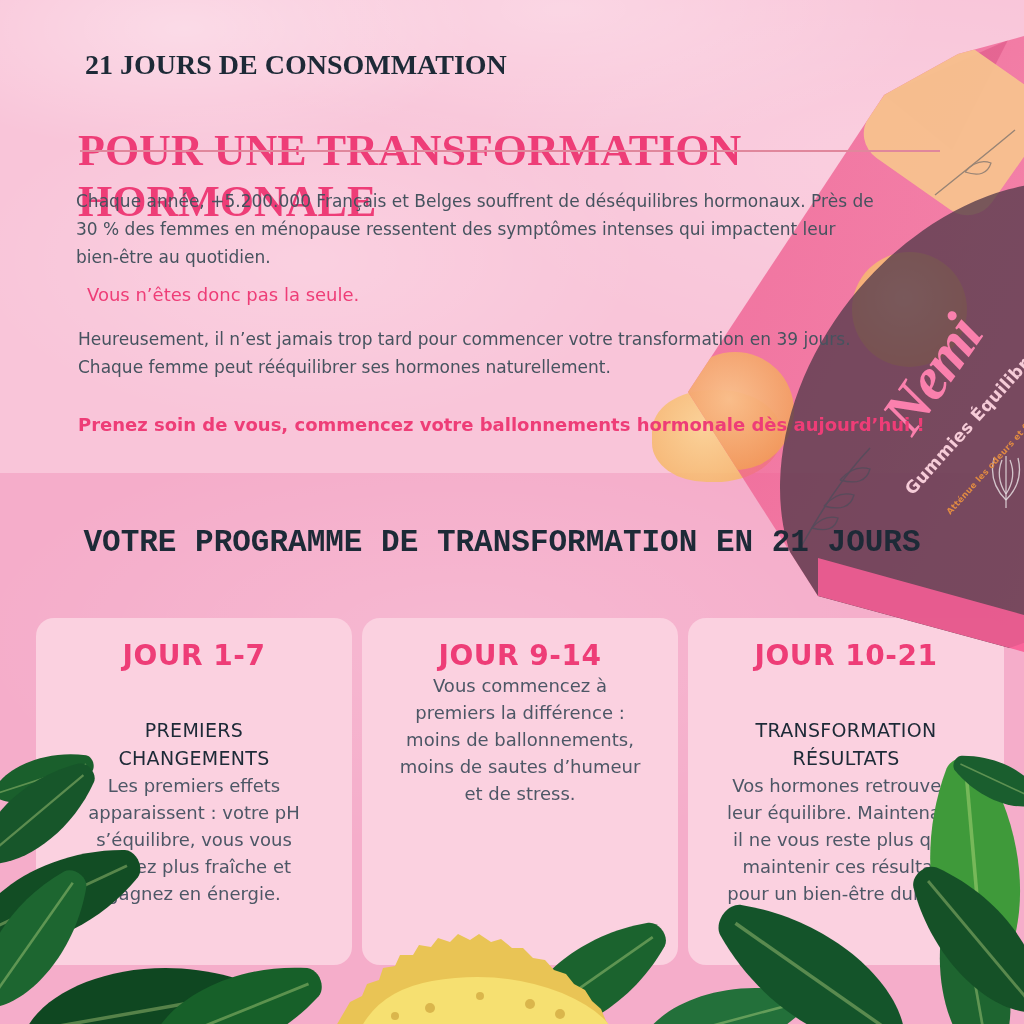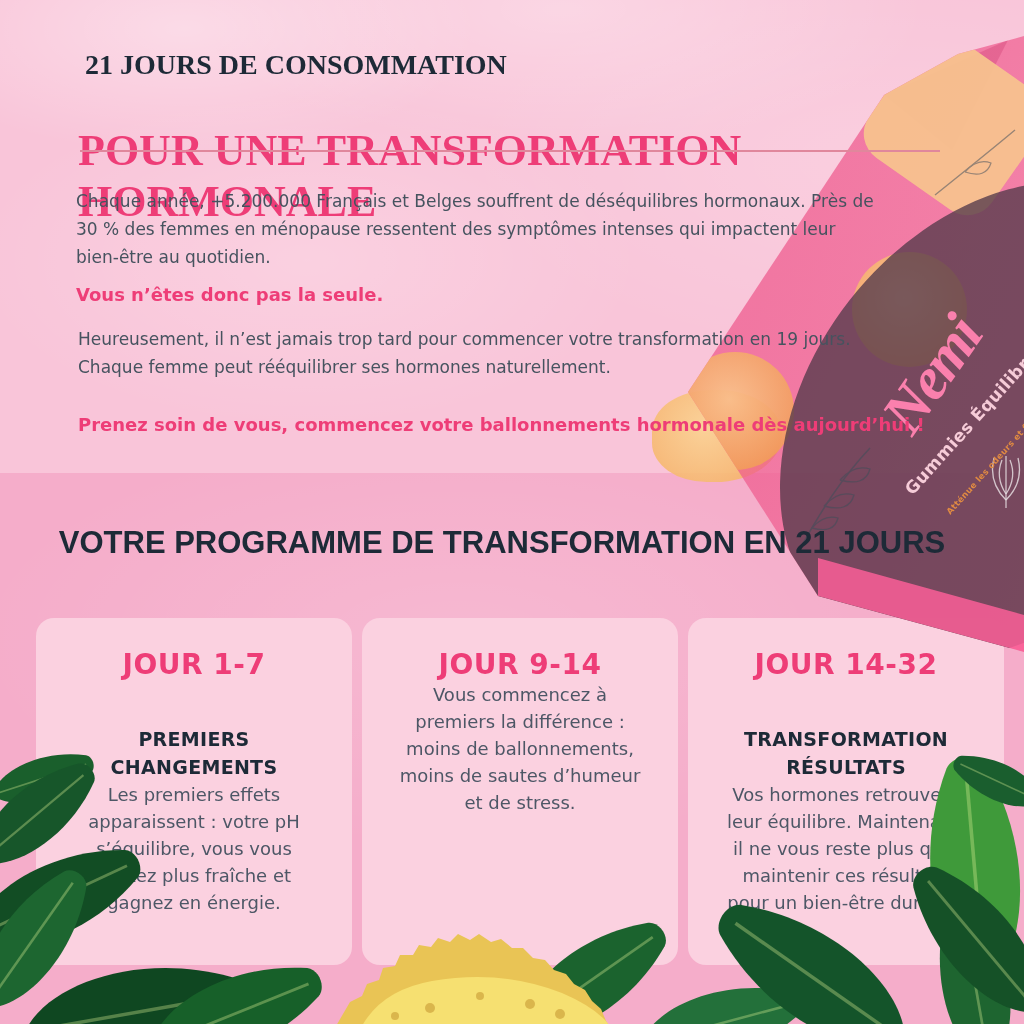--- a/index.html
+++ b/index.html
@@ -71,37 +71,37 @@
     left:85px;top:30px;font-family:"Liberation Serif","DejaVu Serif",serif;
     font-weight:bold;font-size:28px;color:var(--navy,#1d2a37);letter-spacing:0;
   }
   .h2{
     left:78px;top:88px;font-family:"Liberation Serif","DejaVu Serif",serif;
     font-weight:bold;font-size:44px;color:var(--accent-pink,#ee3d77);letter-spacing:0;
   }
   .divider{position:absolute;z-index:3;left:80px;top:150px;width:860px;height:2px;
     background:var(--divider-pink,#e0879c);}
   .p-body{left:76px;top:170px;width:860px;font-size:17px;line-height:28px;color:var(--body-text,#46535f);}
-  .p-hl1{left:76px;top:266px;font-size:18px;font-weight:bold;color:var(--accent-pink,#ee3d77);}
+  .p-hl1{left:87px;top:266px;font-size:18px;font-weight:normal;color:var(--accent-pink,#ee3d77);}
   .p-body2{left:78px;top:308px;width:860px;font-size:17px;line-height:28px;color:var(--body-text,#46535f);}
   .p-hl2{left:78px;top:396px;font-size:18px;font-weight:bold;color:var(--accent-pink,#ee3d77);}
   .section-title{
     left:0;top:525px;width:1004px;text-align:center;
-    font-family:Liberation Sans, sans-serif;font-weight:bold;
+    font-family:Liberation Mono, monospace;font-weight:bold;
     font-size:31px;color:var(--navy,#1d2a37);
   }
   
   .cards{position:absolute;left:36px;top:618px;width:968px;height:347px;z-index:1;
     display:flex;gap:10px;}
   .card{
     flex:1 1 0;background:var(--card-pink,#fbd1e0);border-radius:18px;
-    padding:30px 22px;box-sizing:border-box;text-align:center;
+    padding:21px 22px;box-sizing:border-box;text-align:center;
   }
   .card-day{font-size:28px;font-weight:bold;color:var(--accent-pink,#ee3d77);letter-spacing:.5px;}
-  .card-sub{margin-top:45px;font-size:19px;font-weight:bold;letter-spacing:.3px;
+  .card-sub{margin-top:45px;font-size:19px;font-weight:normal;letter-spacing:.3px;
     line-height:1.45;color:var(--navy,#1d2a37);white-space:pre-line;}
   .card-body{font-size:18px;line-height:1.5;color:#4d5766;white-space:pre-line;}
   
   #foliage{position:absolute;inset:0;z-index:4;pointer-events:none;}
 </style>
 </head>
 <body>
 
 <div id="canvas">
 
@@ -143,21 +143,21 @@
   </div>
 
   <h1 class="txt h1">21 JOURS DE CONSOMMATION</h1>
   <h2 class="txt h2">POUR UNE TRANSFORMATION HORMONALE</h2>
   <div class="divider"></div>
 
   <p class="txt p-body">Chaque année, +5.200.000 Français et Belges souffrent de déséquilibres hormonaux. Près de
 30 % des femmes en ménopause ressentent des symptômes intenses qui impactent leur
 bien-être au quotidien.</p>
   <p class="txt p-hl1">Vous n’êtes donc pas la seule.</p>
-  <p class="txt p-body2">Heureusement, il n’est jamais trop tard pour commencer votre transformation en 19 jours.
+  <p class="txt p-body2">Heureusement, il n’est jamais trop tard pour commencer votre transformation en 39 jours.
 Chaque femme peut rééquilibrer ses hormones naturellement.</p>
   <p class="txt p-hl2">Prenez soin de vous, commencez votre ballonnements hormonale dès aujourd’hui !</p>
 
   <div class="txt section-title">VOTRE PROGRAMME DE TRANSFORMATION EN 21 JOURS</div>
 
   <div class="cards">
     <div class="card">
       <div class="card-day">JOUR 1-7</div>
       <div class="card-sub">PREMIERS
 CHANGEMENTS</div>
@@ -169,21 +169,21 @@
     </div>
     <div class="card">
       <div class="card-day">JOUR 9-14</div>
       <div class="card-body">Vous commencez à
 premiers la différence :
 moins de ballonnements,
 moins de sautes d’humeur
 et de stress.</div>
     </div>
     <div class="card">
-      <div class="card-day">JOUR 14-32</div>
+      <div class="card-day">JOUR 10-21</div>
       <div class="card-sub">TRANSFORMATION
 RÉSULTATS</div>
       <div class="card-body">Vos hormones retrouvent
 leur équilibre. Maintenant,
 il ne vous reste plus qu’à
 maintenir ces résultats
 pour un bien-être durable.</div>
     </div>
   </div>
 

